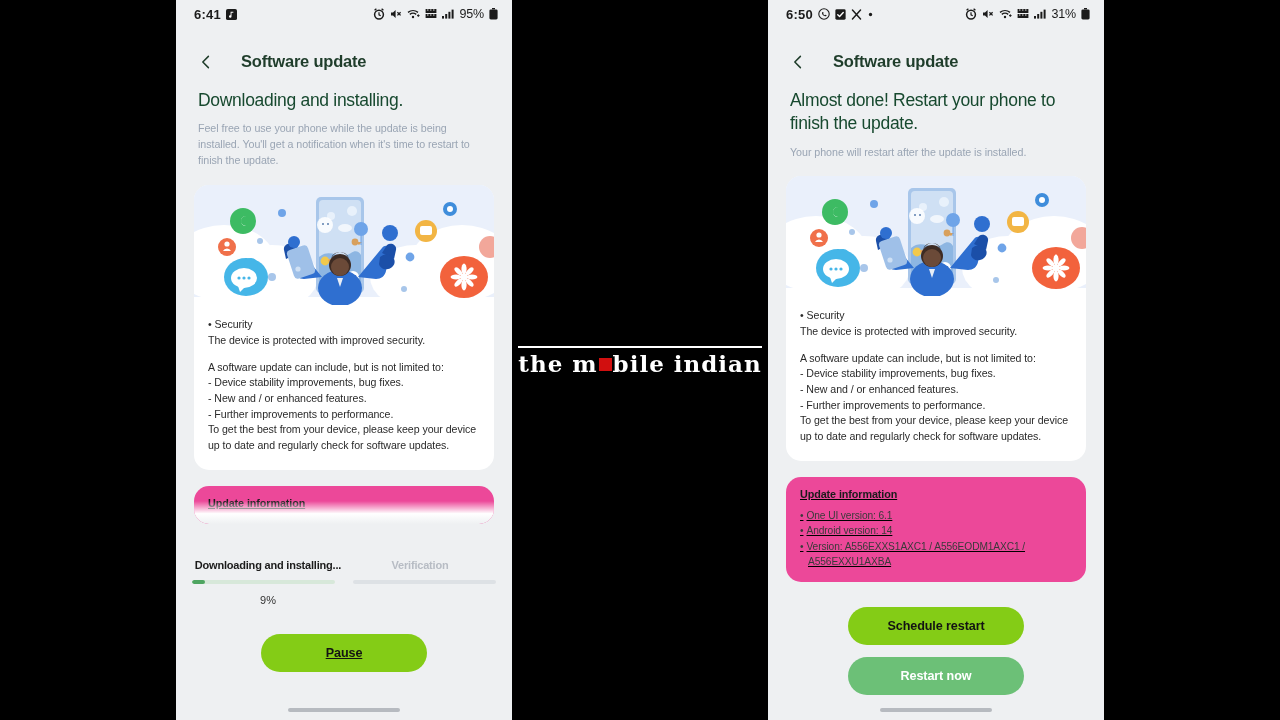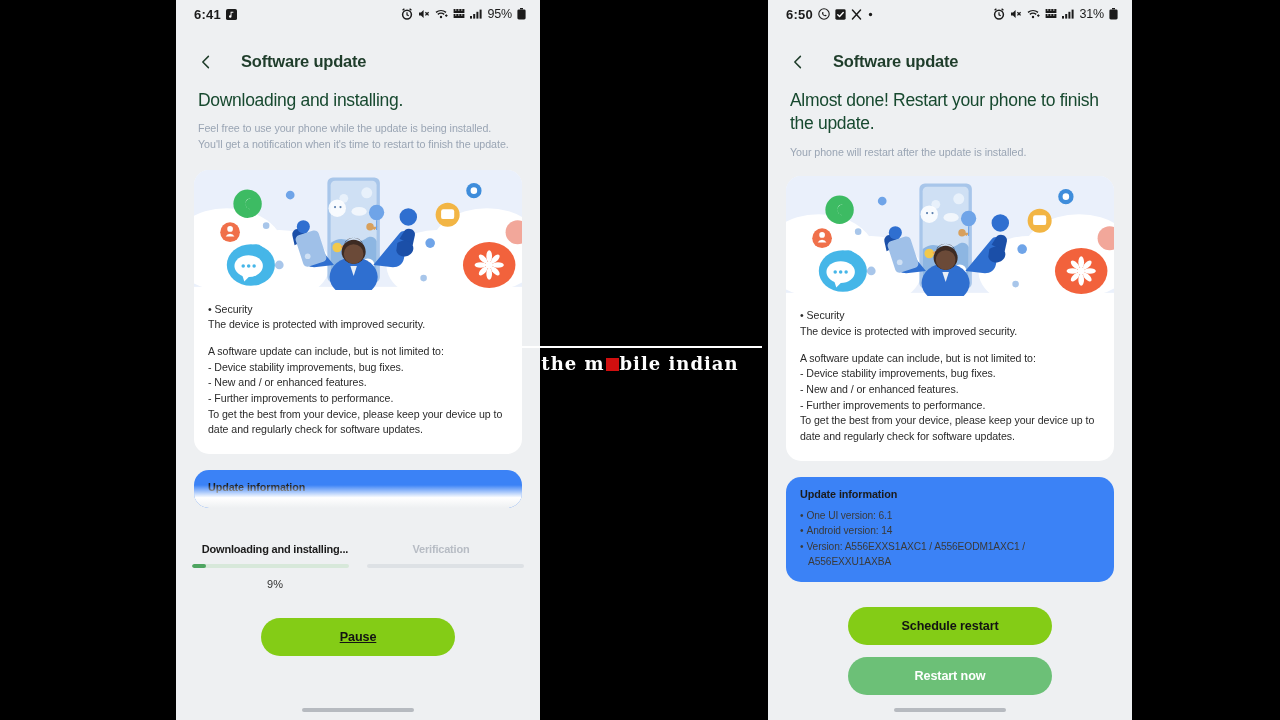--- a/index.html
+++ b/index.html
@@ -9,33 +9,33 @@
     font-family: "Liberation Sans", sans-serif;
     overflow: hidden;
   }
   .stage { position: relative; width: 1280px; height: 720px; background: #000; }
 
   
   .watermark {
     position: absolute; left: 512px; top: 340px; width: 256px; height: 46px;
     display: flex; align-items: center; justify-content: center;
     color: #fff; font-family: "DejaVu Serif", serif; font-weight: bold;
-    font-size: 18px; letter-spacing: 1px; white-space: nowrap;
+    font-size: 23px; letter-spacing: 1px; white-space: nowrap;
   }
   .watermark .wm-accent {
     display: inline-block; width: 13px; height: 13px; background: #d10f0f;
     margin: 0 1px; vertical-align: middle; position: relative; top: 1px;
   }
   .watermark .wm-bar {
     position: absolute; top: 6px; left: 6px; right: 6px; height: 2px; background: #fff;
   }
 
   
   .phone {
-    position: absolute; top: 0; height: 720px; width: 364px;
+    position: absolute; top: 0; height: 720px; width: 336px;
     background: #eef0f2; overflow: hidden;
   }
   .phone.left  { left: 176px; }
   .phone.right { left: 768px; }
 
   
   .statusbar {
     height: 28px; padding: 0 14px 0 18px;
     display: flex; align-items: center; justify-content: space-between;
     font-size: 12.5px; color: #1b1b1b; font-weight: 500;
@@ -76,22 +76,22 @@
   
   .card-body {
     padding: 12px 14px 16px 14px;
     font-size: 10.6px; color: #2a2a2a; line-height: 1.48; letter-spacing: -.05px;
   }
   .card-body p { margin: 0; }
   .card-body .gap { height: 11px; }
 
   
   .info-card {
-    margin: 16px 18px 0 18px; background: #3b82f6; border-radius: 15px;
-    padding: 11px 14px 12px 14px; position: relative;
+    margin: 16px 18px 0 18px; background: #ec4899; border-radius: 15px;
+    padding: 11px 14px 12px 14px; position: relative; text-decoration: underline;
   }
   .info-card.clipped { height: 38px; overflow: hidden; padding-bottom: 0; }
   .info-card.clipped::after {
     content: ""; position: absolute; left: 0; right: 0; bottom: 0; height: 23px;
     background: linear-gradient(to bottom, rgba(255,255,255,0) 0%, #fff 55%, #eef0f2 100%);
   }
   .info-title { font-size: 10.8px; font-weight: bold; color: #1b1b1b; letter-spacing: -.1px; }
   .info-ghost { font-size: 10.4px; color: #eceef1; margin-top: 5px; }
   .info-list { margin-top: 8px; }
   .info-list li {

